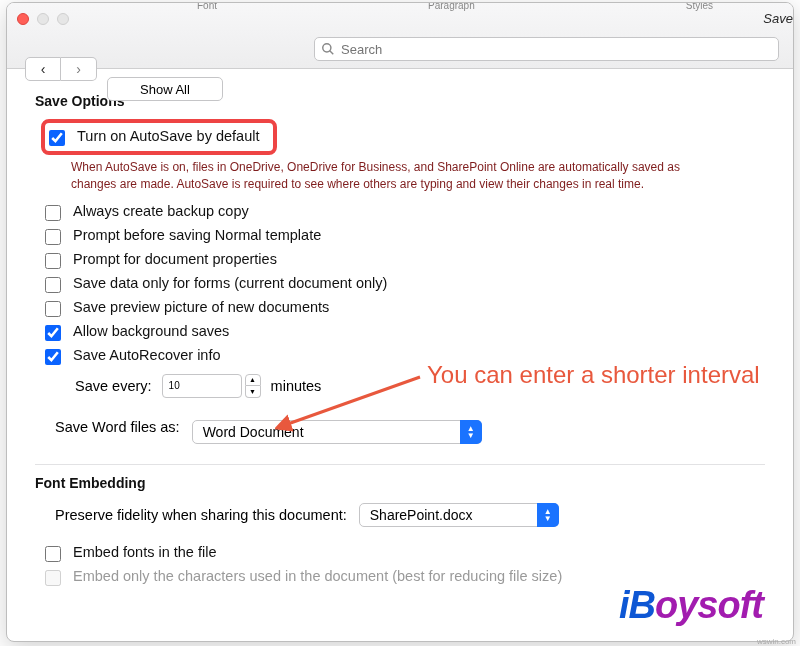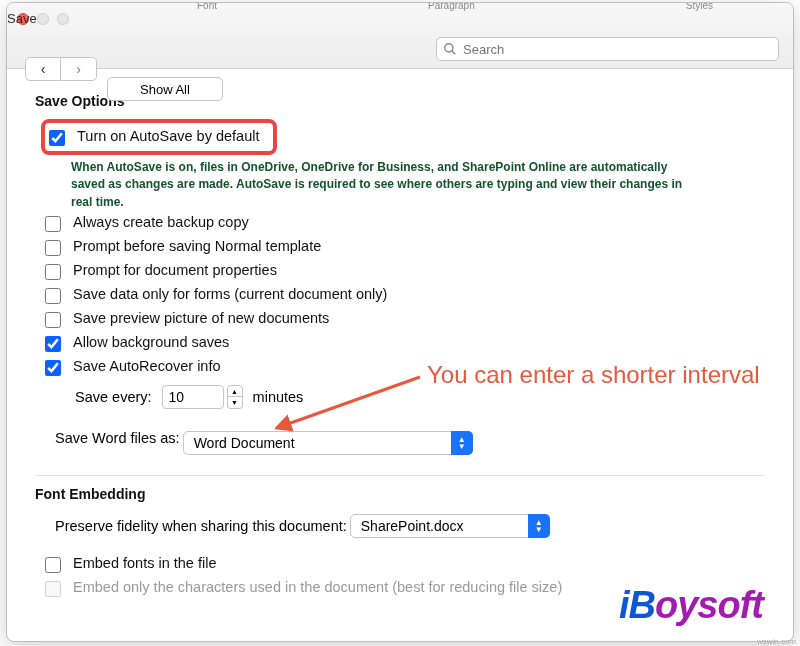--- a/index.html
+++ b/index.html
@@ -25,47 +25,47 @@
   }
   .toolbar {
     height: 66px;
     background: linear-gradient(#f7f7f8, #ededee);
     border-bottom: 1px solid #cfcfd0;
     position: relative;
   }
   .traffic { position: absolute; left: 10px; top: 10px; display:flex; gap:8px;}
   .dot { width:12px; height:12px; border-radius:50%; background:#e6e6e6; border:1px solid #d0d0d0; }
   .dot.red { background:#ff5f57; border-color:#e0443e; }
-  .title { position:absolute; top:8px; left:0; right:0; text-align:left; font-size:13px; color:#2b2b2b; }
+  .title { position:absolute; top:8px; left:0; right:0; text-align:right; font-size:13px; color:#2b2b2b;font-style:italic; }
   .ribbon-tabs { position:absolute; top:-3px; left:190px; right:80px; display:flex; justify-content:space-between; color:#888; font-size:10px; }
   .nav-row { position:absolute; left:18px; top:34px; display:flex; gap:10px; align-items:center; }
   .segmented { display:flex; }
   .segbtn { width:36px; height:24px; background:#fff; border:1px solid #c5c5c7; display:flex; align-items:center; justify-content:center; font-size:14px; color:#7a7a7a; }
   .segbtn:first-child { border-radius:5px 0 0 5px; color:#222; }
   .segbtn:last-child { border-radius:0 5px 5px 0; border-left:none; }
   .showall { height:24px; padding:0 32px; background:#fff; border:1px solid #c5c5c7; border-radius:5px; font-size:13px;margin-top:40px; }
-  .search-wrap { position:absolute; right:14px; top:34px; width:343px; height:24px; }
+  .search-wrap { position:absolute; right:14px; top:34px; width:465px; height:24px; }
   .search { width:100%; height:100%; border:1px solid #c5c5c7; border-radius:5px; padding:0 8px 0 26px; font-size:13px; background:#fff; }
   .search-icon { position:absolute; left:7px; top:5px; color:#888; }
   .content { padding: 16px 28px 6px 28px; }
   .section-title { font-weight:700; font-size:14px; color:#111; margin:8px 0 10px 0; }
   .row { display:flex; align-items:flex-start; gap:8px; padding:3px 0 3px 10px; font-size:14.5px; color:#111; }
   .row label { cursor:default; }
   input[type=checkbox] { width:16px; height:16px; accent-color:#0a63ff; margin:2px 4px 0 0; }
   input[type=checkbox]:disabled { accent-color:#bbb; }
-  .help { font-size:12px; color:#14532d; margin:4px 0 0 36px; line-height:1.45; max-width:620px;font-weight:bold; }
+  .help { font-size:12px; color:#7f1d1d; margin:4px 0 6px 36px; line-height:1.45; max-width:620px; }
   .highlight-box { border:4px solid #e44; border-radius:8px; display:inline-flex; padding:2px 14px 2px 4px; margin-left:6px; }
   .subrow { display:flex; align-items:center; gap:10px; padding:6px 0 10px 40px; font-size:14.5px; }
   .stepper { position:relative; display:inline-flex; align-items:center; }
-  .stepper input { width:62px; height:24px; border:1px solid #c5c5c7; border-radius:4px; padding:0 6px; font-size:14px; }
+  .stepper input { width:80px; height:24px; border:1px solid #c5c5c7; border-radius:4px; padding:0 6px; font-size:10px; }
   .stepper-btns { display:flex; flex-direction:column; margin-left:3px; }
   .stepper-btns button { width:16px; height:12px; border:1px solid #c5c5c7; background:#fff; font-size:7px; line-height:1; padding:0; }
   .stepper-btns button:first-child { border-radius:4px 4px 0 0; }
   .stepper-btns button:last-child { border-radius:0 0 4px 4px; border-top:none; }
-  .select-row { display:flex; align-items:center; gap:3px; padding:2px 0 14px 20px; font-size:14.5px; }
+  .select-row { display:flex; align-items:center; gap:12px; padding:2px 0 14px 20px; font-size:14.5px; }
   .macselect { position:relative; min-width:200px; }
   .macselect .sel-body { height:24px; border:1px solid #c5c5c7; border-radius:5px; background:#fff; padding:0 30px 0 10px; display:flex; align-items:center; font-size:14px; }
   .macselect .sel-caps { position:absolute; right:0; top:0; width:22px; height:24px; background:#1a73ff; border-radius:0 5px 5px 0; display:flex; flex-direction:column; align-items:center; justify-content:center; color:#fff; font-size:8px; line-height:7px; }
   hr.sep { border:none; border-top:1px solid #e2e2e4; margin:6px 0 10px 0; }
   .disabled-text { color:#9a9a9a; }
   .annotation { position:absolute; color:#e8583d; font-size:24px; font-weight:400; }
   .arrow { position:absolute; }
   .watermark { position:absolute; right:30px; bottom:14px; font-style:italic; font-weight:800; font-size:38px; letter-spacing:-1px; }
   .watermark .i { color:#0e57d4; }
   .watermark .b { color:#0e57d4; }

